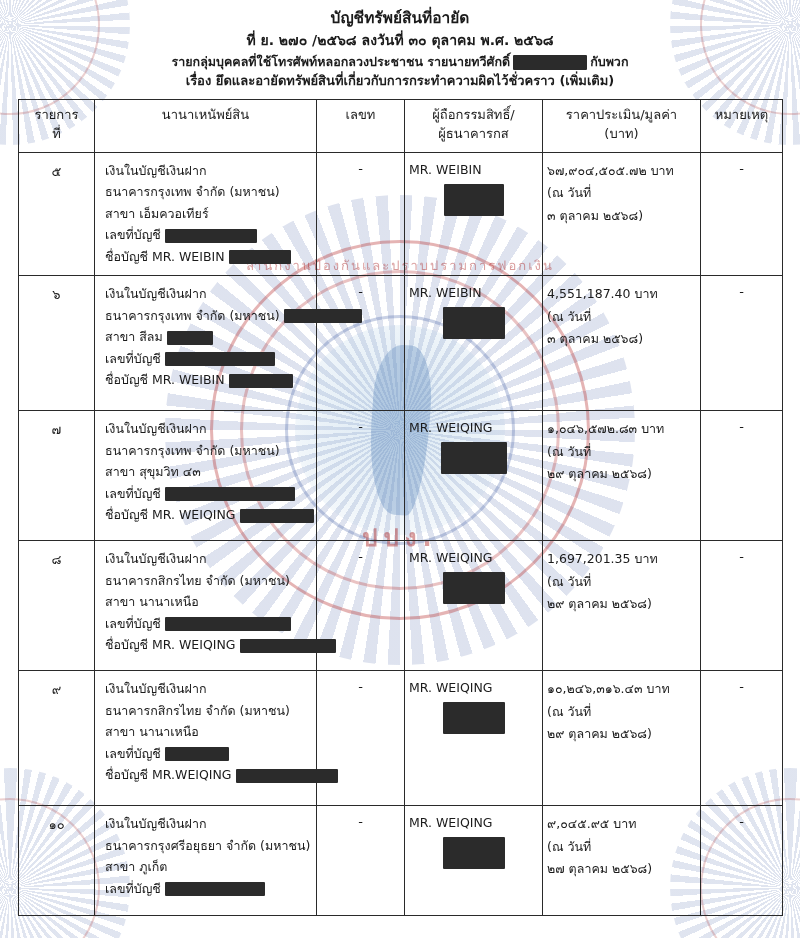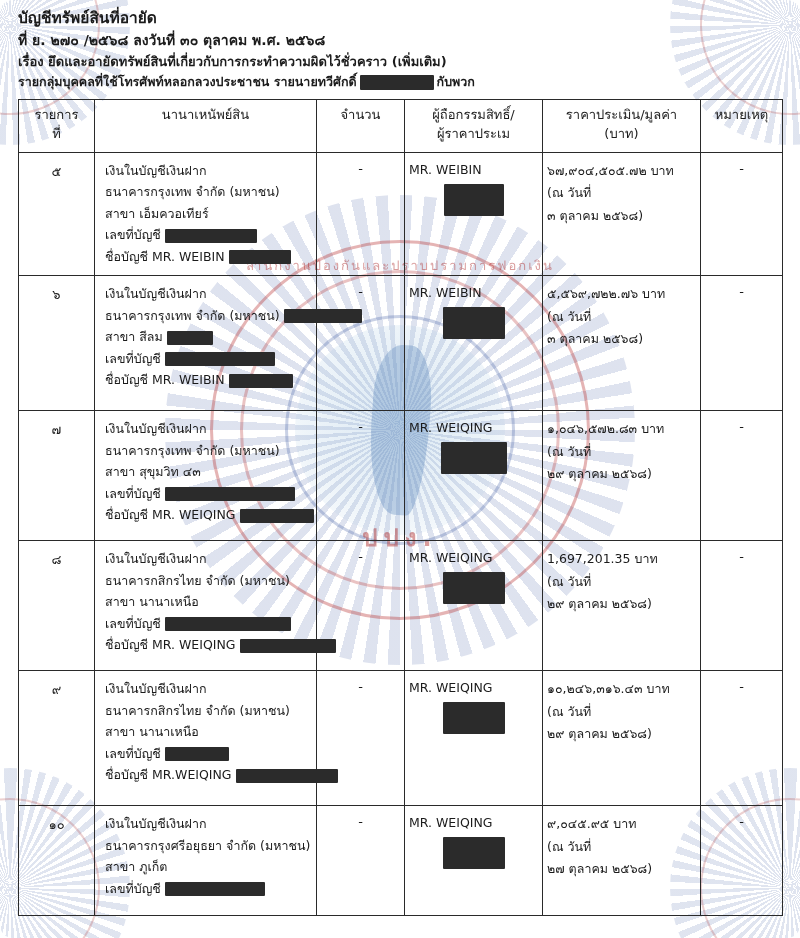--- a/index.html
+++ b/index.html
@@ -17,21 +17,20 @@
     color: #1b1b1b;
   }
 
   
   .wm-layer {
     position: absolute;
     inset: 0;
     overflow: hidden;
     pointer-events: none;
     z-index: 0;
-    border-radius: 13px;
   }
   .seal {
     position: absolute;
     left: 50%;
     top: 430px;
     transform: translate(-50%, -50%);
     width: 470px;
     height: 470px;
     border-radius: 50%;
     background:
@@ -110,20 +109,21 @@
   .corner-ring.bl { left: -80px; bottom: -40px; }
   .corner-ring.br { right: -80px; bottom: -40px; }
 
   
   .doc {
     position: relative;
     z-index: 2;
     padding: 6px 18px 0 18px;
   }
   .head {
+    text-align: center;
     line-height: 1.55;
   }
   .head .ln {
     display: block;
   }
   .ln.l1 { font-size: 15.5px; font-weight: 700; }
   .ln.l2 { font-size: 14.5px; font-weight: 700; }
   .ln.l3 { font-size: 14px; font-weight: 700; }
   .ln.l4 { font-size: 13px; font-weight: 700; }
   .ln.l5 { font-size: 12.5px; font-weight: 700; }
@@ -221,24 +221,24 @@
   <div class="seal-map"></div>
   <div class="seal-text-top">สำนักงานป้องกันและปราบปรามการฟอกเงิน</div>
   <div class="seal-text-bottom">ปปง.</div>
 </div>
 
 <div class="doc">
 
   <div class="head">
     <span class="ln l1">บัญชีทรัพย์สินที่อายัด</span>
     <span class="ln l3">ที่ ย. ๒๗๐ /๒๕๖๘  ลงวันที่ ๓๐ ตุลาคม พ.ศ. ๒๕๖๘</span>
-    <span class="ln l4">เรื่อง ยึดและอายัดทรัพย์สินที่เกี่ยวกับการกระทำความผิดไว้ชั่วคราว (เพิ่มเติม)</span>
     <span class="ln l5">
       <span>รายกลุ่มบุคคลที่ใช้โทรศัพท์หลอกลวงประชาชน รายนายทวีศักดิ์</span><span class="redact" style="width:74px;height:15px;margin:0 3px;"></span><span>กับพวก</span>
     </span>
+    <span class="ln l4">เรื่อง ยึดและอายัดทรัพย์สินที่เกี่ยวกับการกระทำความผิดไว้ชั่วคราว (เพิ่มเติม)</span>
   </div>
 
   <table class="assets">
     <colgroup>
       <col class="col-no">
         <col class="col-item">
         <col class="col-qty">
       <col class="col-owner">
         <col class="col-value">
         <col class="col-note">
@@ -246,25 +246,25 @@
     <thead>
       <tr>
         <th>
           <span>รายการ</span><br>
           <span>ที่</span>
         </th>
         <th>
           <span>นานาเหนัพย์สิน</span>
         </th>
         <th>
-          <span>จำนวน</span>
+          <span>เลขท</span>
         </th>
         <th>
           <span>ผู้ถือกรรมสิทธิ์/</span><br>
-          <span>ผู้ราคาประเม</span>
+          <span>ผู้ธนาคารกส</span>
         </th>
         <th>
           <span>ราคาประเมิน/มูลค่า</span><br>
           <span>(บาท)</span>
         </th>
         <th>
           <span>หมายเหตุ</span>
         </th>
       </tr>
     </thead>
@@ -292,21 +292,21 @@
           <td class="c-item">
             <span class="item-line">เงินในบัญชีเงินฝาก</span>
             <span class="item-line">ธนาคารกรุงเทพ จำกัด (มหาชน)<span class="redact" style="width: 78px; height: 14px; margin-left: 4px;"></span></span>
             <span class="item-line">สาขา สีลม<span class="redact" style="width: 46px; height: 14px; margin-left: 4px;"></span></span>
             <span class="item-line">เลขที่บัญชี<span class="redact" style="width: 110px; height: 14px; margin-left: 4px;"></span></span>
             <span class="item-line">ชื่อบัญชี MR. WEIBIN<span class="redact" style="width: 64px; height: 14px; margin-left: 4px;"></span></span>
           </td>
           <td class="c-qty">-</td>
           <td class="c-owner"><span>MR. WEIBIN</span><span class="owner-box" style="width: 62px; height: 32px;"></span></td>
           <td class="c-value">
-            <span class="val-line">๕,๕๖๙,๗๒๒.๗๖ บาท</span>
+            <span class="val-line">4,551,187.40 บาท</span>
             <span class="val-line">(ณ วันที่</span>
             <span class="val-line">๓ ตุลาคม ๒๕๖๘)</span>
           </td>
           <td class="c-note">-</td>
         </tr>
         <tr style="height: 130px;">
           <td class="c-no">๗</td>
           <td class="c-item">
             <span class="item-line">เงินในบัญชีเงินฝาก</span>
             <span class="item-line">ธนาคารกรุงเทพ จำกัด (มหาชน)</span>

